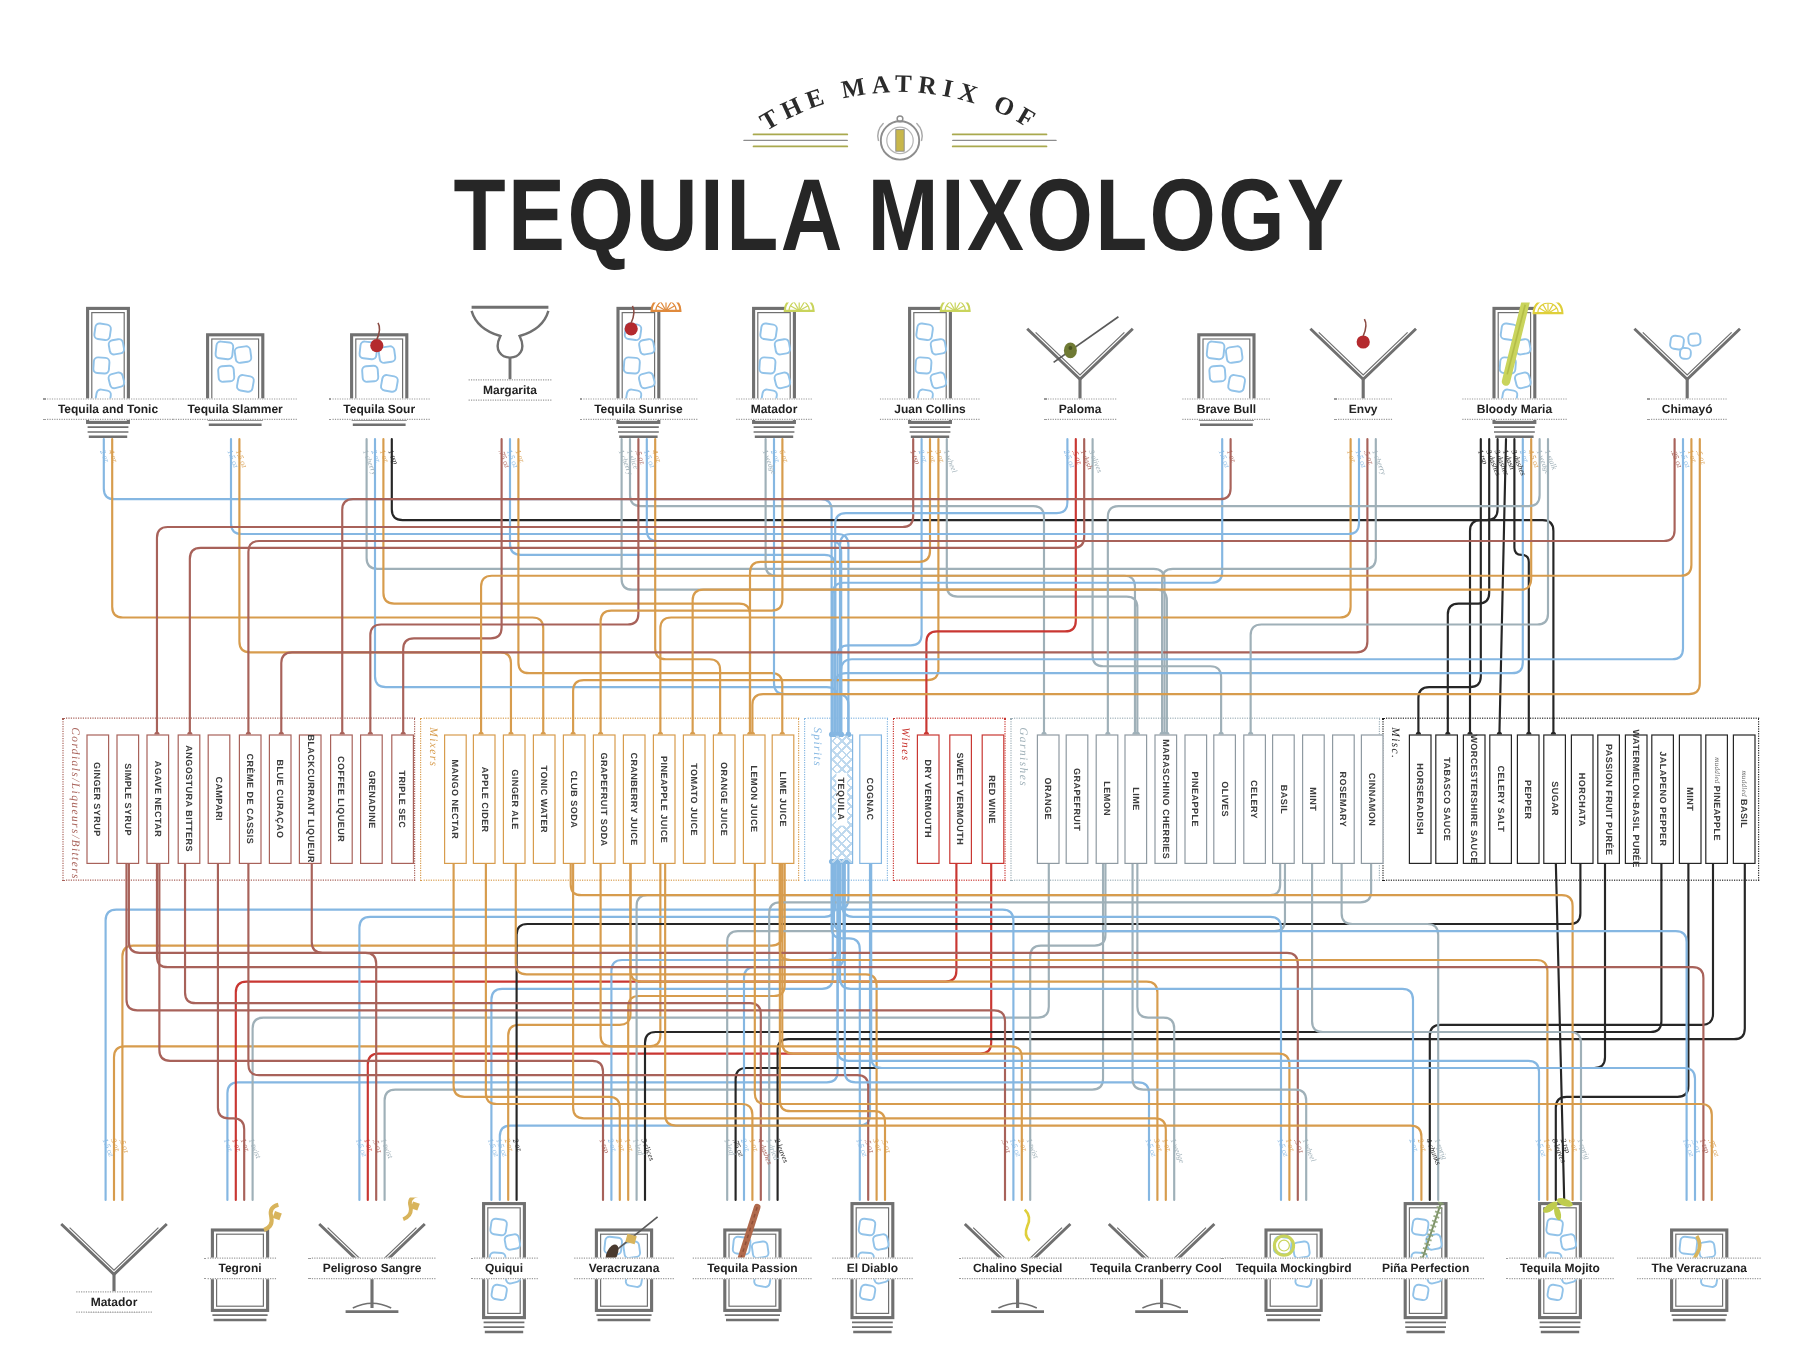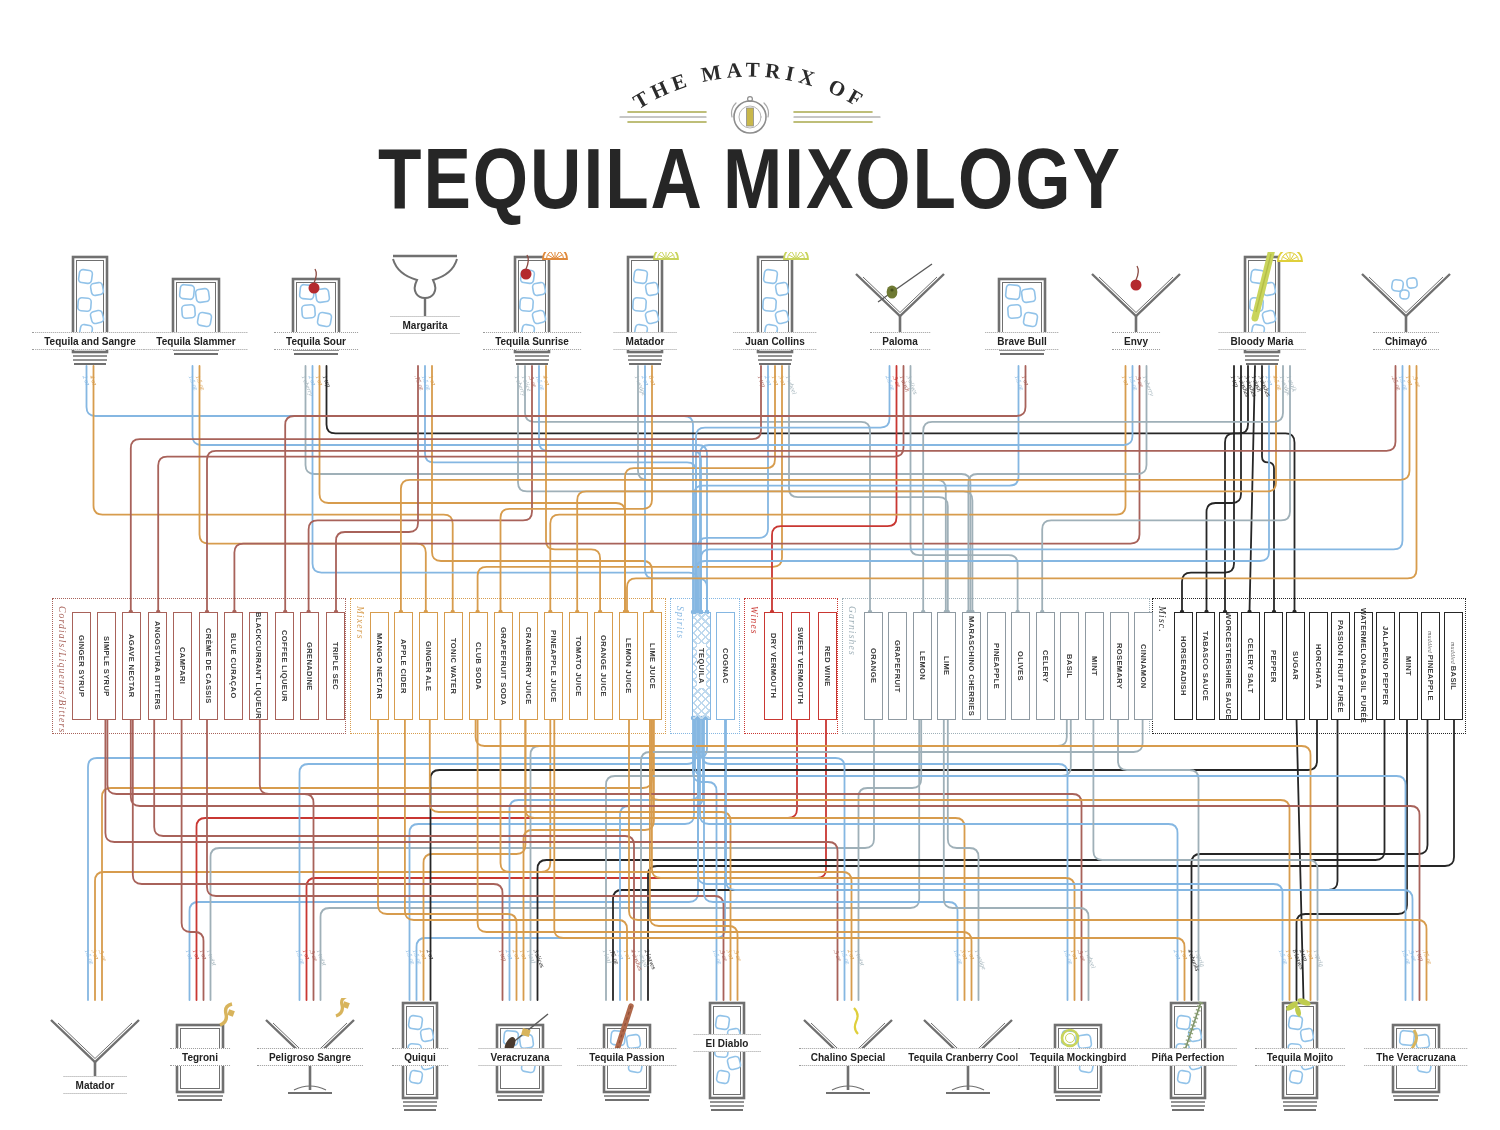--- a/index.html
+++ b/index.html
@@ -278,21 +278,21 @@
           <rect x="46.5" y="8.5" width="27" height="88" fill="none" stroke="#707070" stroke-width="1"></rect>
           <line x1="43" y1="104" x2="77" y2="104" stroke="#707070" stroke-width="1.4"></line>
           <line x1="43" y1="108" x2="77" y2="108" stroke="#707070" stroke-width="1.4"></line>
           <line x1="44" y1="112" x2="76" y2="112" stroke="#707070" stroke-width="2"></line>
           <rect x="49" y="18" width="13" height="13" rx="3.5" fill="none" stroke="#92C3E9" stroke-width="1.6" transform="rotate(8 55.5 24.5)"></rect>
           <rect x="61" y="31" width="12" height="12" rx="3.5" fill="none" stroke="#92C3E9" stroke-width="1.6" transform="rotate(-10 67 37)"></rect>
           <rect x="48" y="46" width="13" height="13" rx="3.5" fill="none" stroke="#92C3E9" stroke-width="1.6" transform="rotate(4 54.5 52.5)"></rect>
           <rect x="61" y="59" width="12" height="12" rx="3.5" fill="none" stroke="#92C3E9" stroke-width="1.6" transform="rotate(-14 67 65)"></rect>
           <rect x="50" y="73" width="12" height="12" rx="3.5" fill="none" stroke="#92C3E9" stroke-width="1.6" transform="rotate(10 56 79)"></rect>
         </svg>
-        <div class="band" style="top: 80px;">Tequila and Sangre</div>
+        <div class="band" style="top: 80px;">Tequila and Tonic</div>
       </div>
       <div class="cocktail" style="left: 136px; top: 252px; height: 125px;">
         <svg width="120" height="118" viewBox="0 0 120 118">
           <rect x="37" y="27" width="46" height="67" fill="#fff" stroke="#707070" stroke-width="2.6"></rect>
           <rect x="40.5" y="30.5" width="39" height="60" fill="none" stroke="#707070" stroke-width="1"></rect>
           <line x1="37" y1="98" x2="83" y2="98" stroke="#707070" stroke-width="1.4"></line>
           <line x1="38" y1="102" x2="82" y2="102" stroke="#707070" stroke-width="2"></line>
           <rect x="44" y="33" width="14" height="14" rx="3.5" fill="none" stroke="#92C3E9" stroke-width="1.6" transform="rotate(6 51 40)"></rect>
           <rect x="60" y="37" width="13" height="13" rx="3.5" fill="none" stroke="#92C3E9" stroke-width="1.6" transform="rotate(-8 66.5 43.5)"></rect>
           <rect x="46" y="53" width="13" height="13" rx="3.5" fill="none" stroke="#92C3E9" stroke-width="1.6" transform="rotate(-4 52.5 59.5)"></rect>
@@ -728,21 +728,21 @@
           <rect x="46.5" y="8.5" width="27" height="88" fill="none" stroke="#707070" stroke-width="1"></rect>
           <line x1="43" y1="104" x2="77" y2="104" stroke="#707070" stroke-width="1.4"></line>
           <line x1="43" y1="108" x2="77" y2="108" stroke="#707070" stroke-width="1.4"></line>
           <line x1="44" y1="112" x2="76" y2="112" stroke="#707070" stroke-width="2"></line>
           <rect x="49" y="18" width="13" height="13" rx="3.5" fill="none" stroke="#92C3E9" stroke-width="1.6" transform="rotate(8 55.5 24.5)"></rect>
           <rect x="61" y="31" width="12" height="12" rx="3.5" fill="none" stroke="#92C3E9" stroke-width="1.6" transform="rotate(-10 67 37)"></rect>
           <rect x="48" y="46" width="13" height="13" rx="3.5" fill="none" stroke="#92C3E9" stroke-width="1.6" transform="rotate(4 54.5 52.5)"></rect>
           <rect x="61" y="59" width="12" height="12" rx="3.5" fill="none" stroke="#92C3E9" stroke-width="1.6" transform="rotate(-14 67 65)"></rect>
           <rect x="50" y="73" width="12" height="12" rx="3.5" fill="none" stroke="#92C3E9" stroke-width="1.6" transform="rotate(10 56 79)"></rect>
         </svg>
-        <div class="band" style="top: 36px;">El Diablo</div>
+        <div class="band" style="top: 50px;">El Diablo</div>
       </div>
       <div class="cocktail" style="left: 788px; top: 998px; height: 125px;">
         <svg width="120" height="118" viewBox="0 0 120 118">
           <path d="M16,22 L60,64 L104,22" fill="#fff" stroke="#707070" stroke-width="2.4"></path>
           <path d="M23,25 L60,60.5 L97,25" fill="none" stroke="#707070" stroke-width="1"></path>
           <line x1="60" y1="64" x2="60" y2="92" stroke="#707070" stroke-width="2.6"></line>
           <path d="M44,92 Q60,84 76,92" fill="none" stroke="#707070" stroke-width="1.2"></path>
           <line x1="38" y1="95" x2="82" y2="95" stroke="#707070" stroke-width="2.2"></line>
           <path d="M66,10 q6,6 2,14 q-3,7 2,12" fill="none" stroke="#DFCF3B" stroke-width="2.2"></path>
         </svg>

